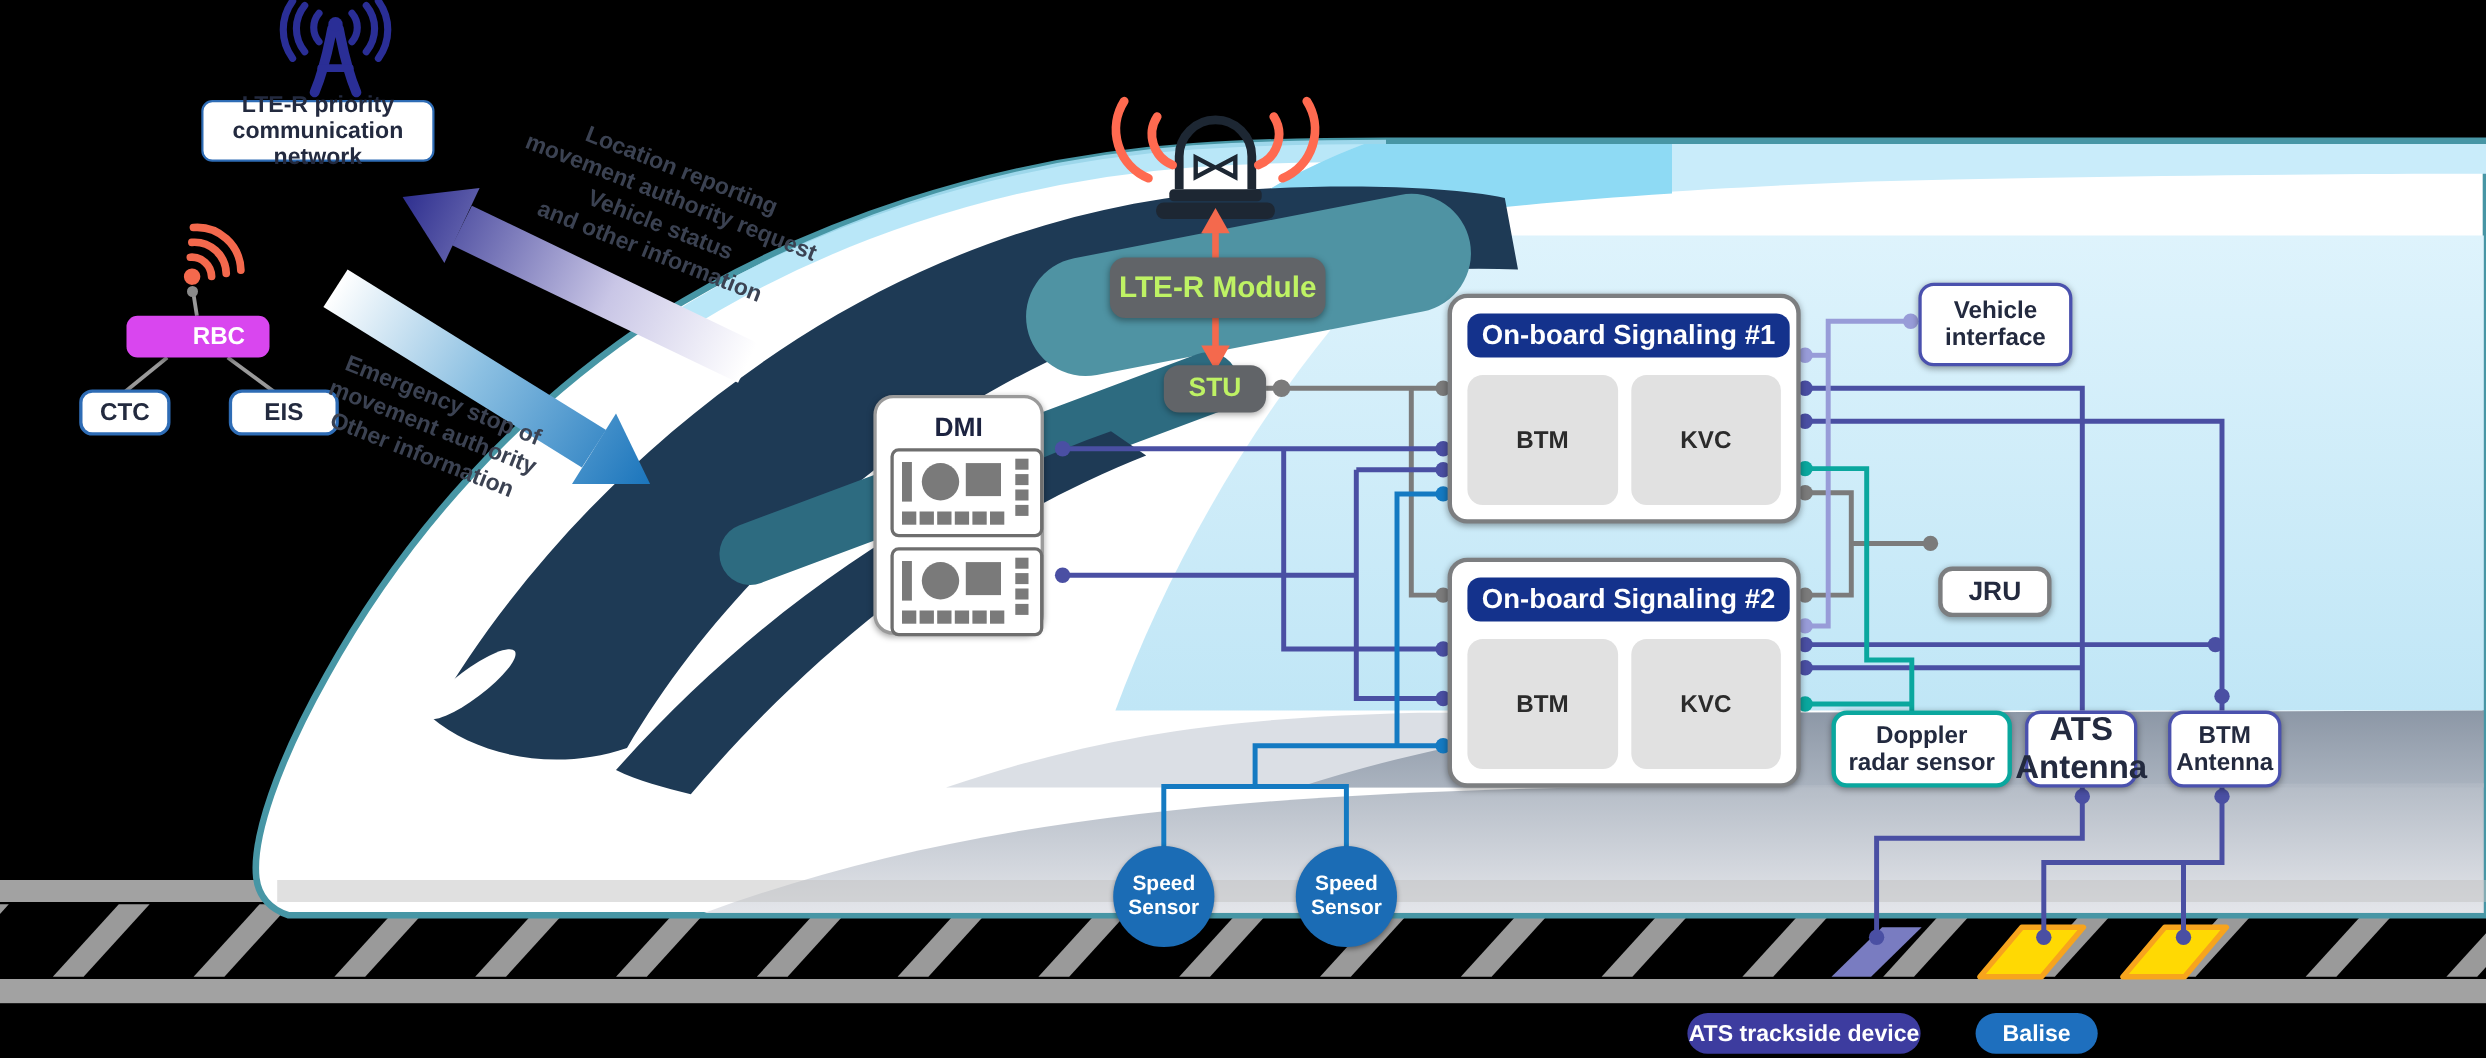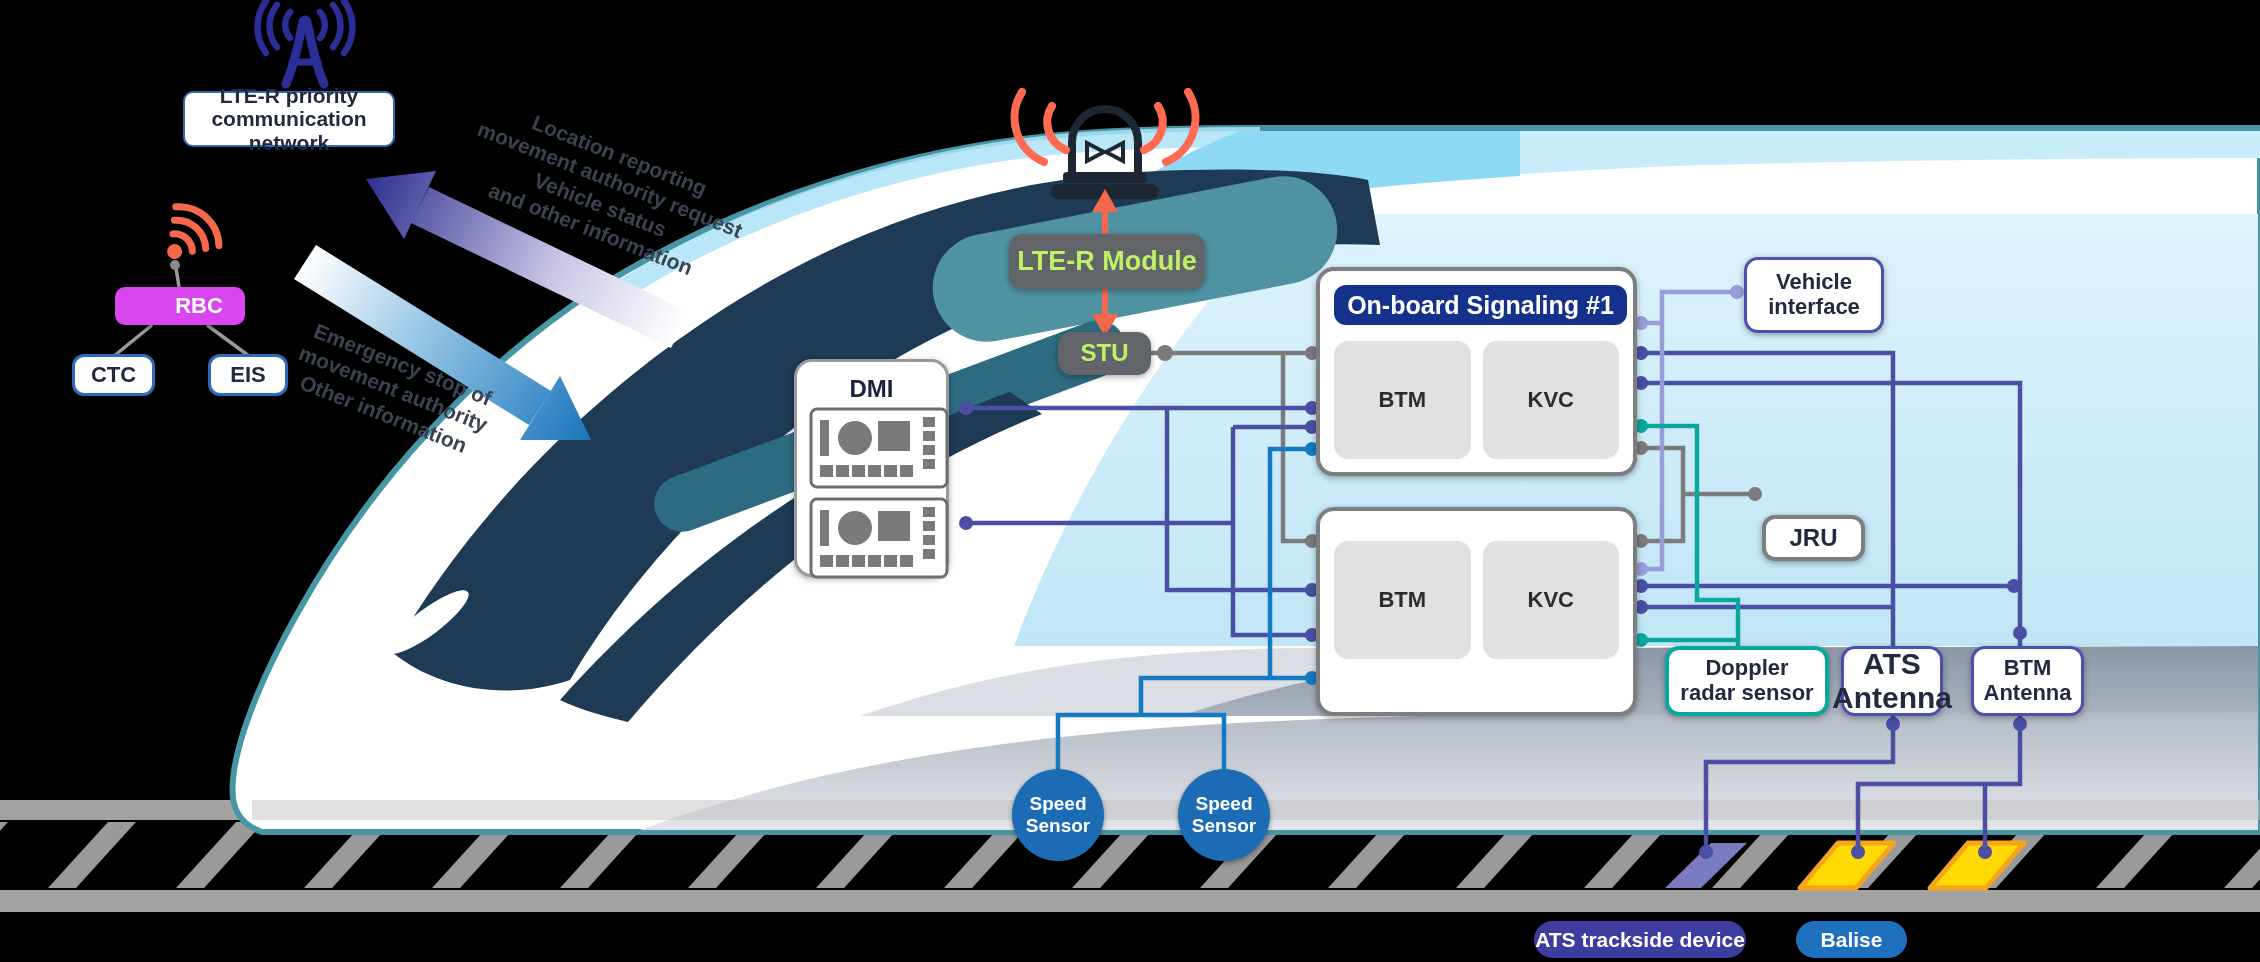--- a/index.html
+++ b/index.html
@@ -14,38 +14,38 @@
          box-shadow:0 2px 6px rgba(0,0,0,.35); line-height:1.12; }
   .b-blue   { border:3px solid #2e6cb5; }
   .b-purple { border:3.5px solid #4a51ae; }
   .b-teal   { border:4px solid #0aa79e; }
   .b-gray   { border:4px solid #7c7e80; }
   .fill-gray { background:#616468; color:#bef264; border:none; border-radius:14px; }
   .fill-blue { background:#d946ef; color:#fff; border:none; border-radius:10px;padding-left:38px; }
   .net-box { left:183px; top:91px; width:212px; height:56px; font-size:21px; border-radius:10px; border-width:2.5px; padding:0 6px;}
   .rbc { left:115px; top:287px; width:130px; height:38px; font-size:22px; }
   .ctc { left:72px;  top:354px; width:83px;  height:42px; font-size:22px; }
-  .eis { left:208px; top:354px; width:80px;  height:42px; font-size:22px; }
+  .eis { left:208px; top:354px; width:100px;  height:42px; font-size:22px; }
   .lte-module { left:1009px; top:234px; width:196px; height:55px; font-size:27px; }
   .stu { left:1058px; top:332px; width:93px; height:43px; font-size:24px; }
   .dmi { left:794px; top:359px; width:155px; height:218px; border-radius:18px; border:3px solid #9a9a9a;
          display:block; padding-top:14px; }
   .dmi-title { text-align:center; font-size:24px; font-weight:bold; color:#1c2340; }
   .obs { width:321px; height:209px; border-radius:18px; display:block; padding:14px 14px 0 14px; }
   .obs1 { left:1316px; top:267px; } .obs2 { left:1316px; top:507px; }
   .obs-pill { width:293px; height:40px; background:#14328c; color:#fff; border-radius:12px;
               display:flex; align-items:center; justify-content:center; font-size:25px; font-weight:bold; }
   .obs-row { display:flex; gap:12px; margin-top:16px; }
   .obs-cell { width:140px; height:118px; background:#e1e1e1; border-radius:14px;
               display:flex; align-items:center; justify-content:center; font-size:22px; font-weight:bold; color:#2b2b2b; }
   .vi  { left:1744px; top:257px; width:140px; height:76px; font-size:22px; border-radius:14px; }
   .jru { left:1762px; top:471px; width:103px; height:46px; font-size:24px; border-radius:13px;margin-top:44px; }
   .doppler { left:1665px; top:646px; width:164px; height:70px; font-size:22px; border-radius:14px; padding:0 8px; }
   .ats-ant { left:1841px; top:646px; width:102px; height:70px; font-size:30px; border-radius:14px; }
-  .btm-ant { left:1971px; top:646px; width:113px; height:70px; font-size:22px; border-radius:14px; }
+  .btm-ant { left:1971px; top:646px; width:103px; height:70px; font-size:22px; border-radius:14px; }
   .speed { width:92px; height:92px; border-radius:50%; background:#1b6cb5; color:#fff;
            display:flex; align-items:center; justify-content:center; text-align:center;
            font-size:19px; font-weight:bold; line-height:1.15; z-index:4; box-shadow:0 2px 5px rgba(0,0,0,.4);}
   .ss1 { left:1012px; top:769px; } .ss2 { left:1178px; top:769px; }
   .badge { height:37px; border-radius:19px; color:#fff; font-weight:bold; font-size:21px;
            display:flex; align-items:center; justify-content:center; z-index:4; }
   .badge-ats { left:1534px; top:921px; width:212px; background:#3d3c9f; }
   .badge-balise { left:1796px; top:921px; width:111px; background:#1e6fbe; }
   .rot-text { position:absolute; z-index:3; transform:rotate(21.5deg); transform-origin:center;
               text-align:center; font-weight:bold; color:#3b4252; font-size:21px; line-height:1.25; }
@@ -324,20 +324,21 @@
 
   <div class="abs box b-gray obs obs1">
     <div class="obs-pill">On-board Signaling #1</div>
     <div class="obs-row">
       <div class="obs-cell">BTM</div>
       <div class="obs-cell">KVC</div>
     </div>
   </div>
 
   <div class="abs box b-gray obs obs2">
+    <div class="obs-pill">On-board Signaling #2</div>
     <div class="obs-row">
       <div class="obs-cell">BTM</div>
       <div class="obs-cell">KVC</div>
     </div>
   </div>
 
   <div class="abs box b-purple vi">Vehicle interface</div>
   <div class="abs box b-gray jru">JRU</div>
   <div class="abs box b-teal doppler">Doppler radar sensor</div>
   <div class="abs box b-purple ats-ant">ATS Antenna</div>

